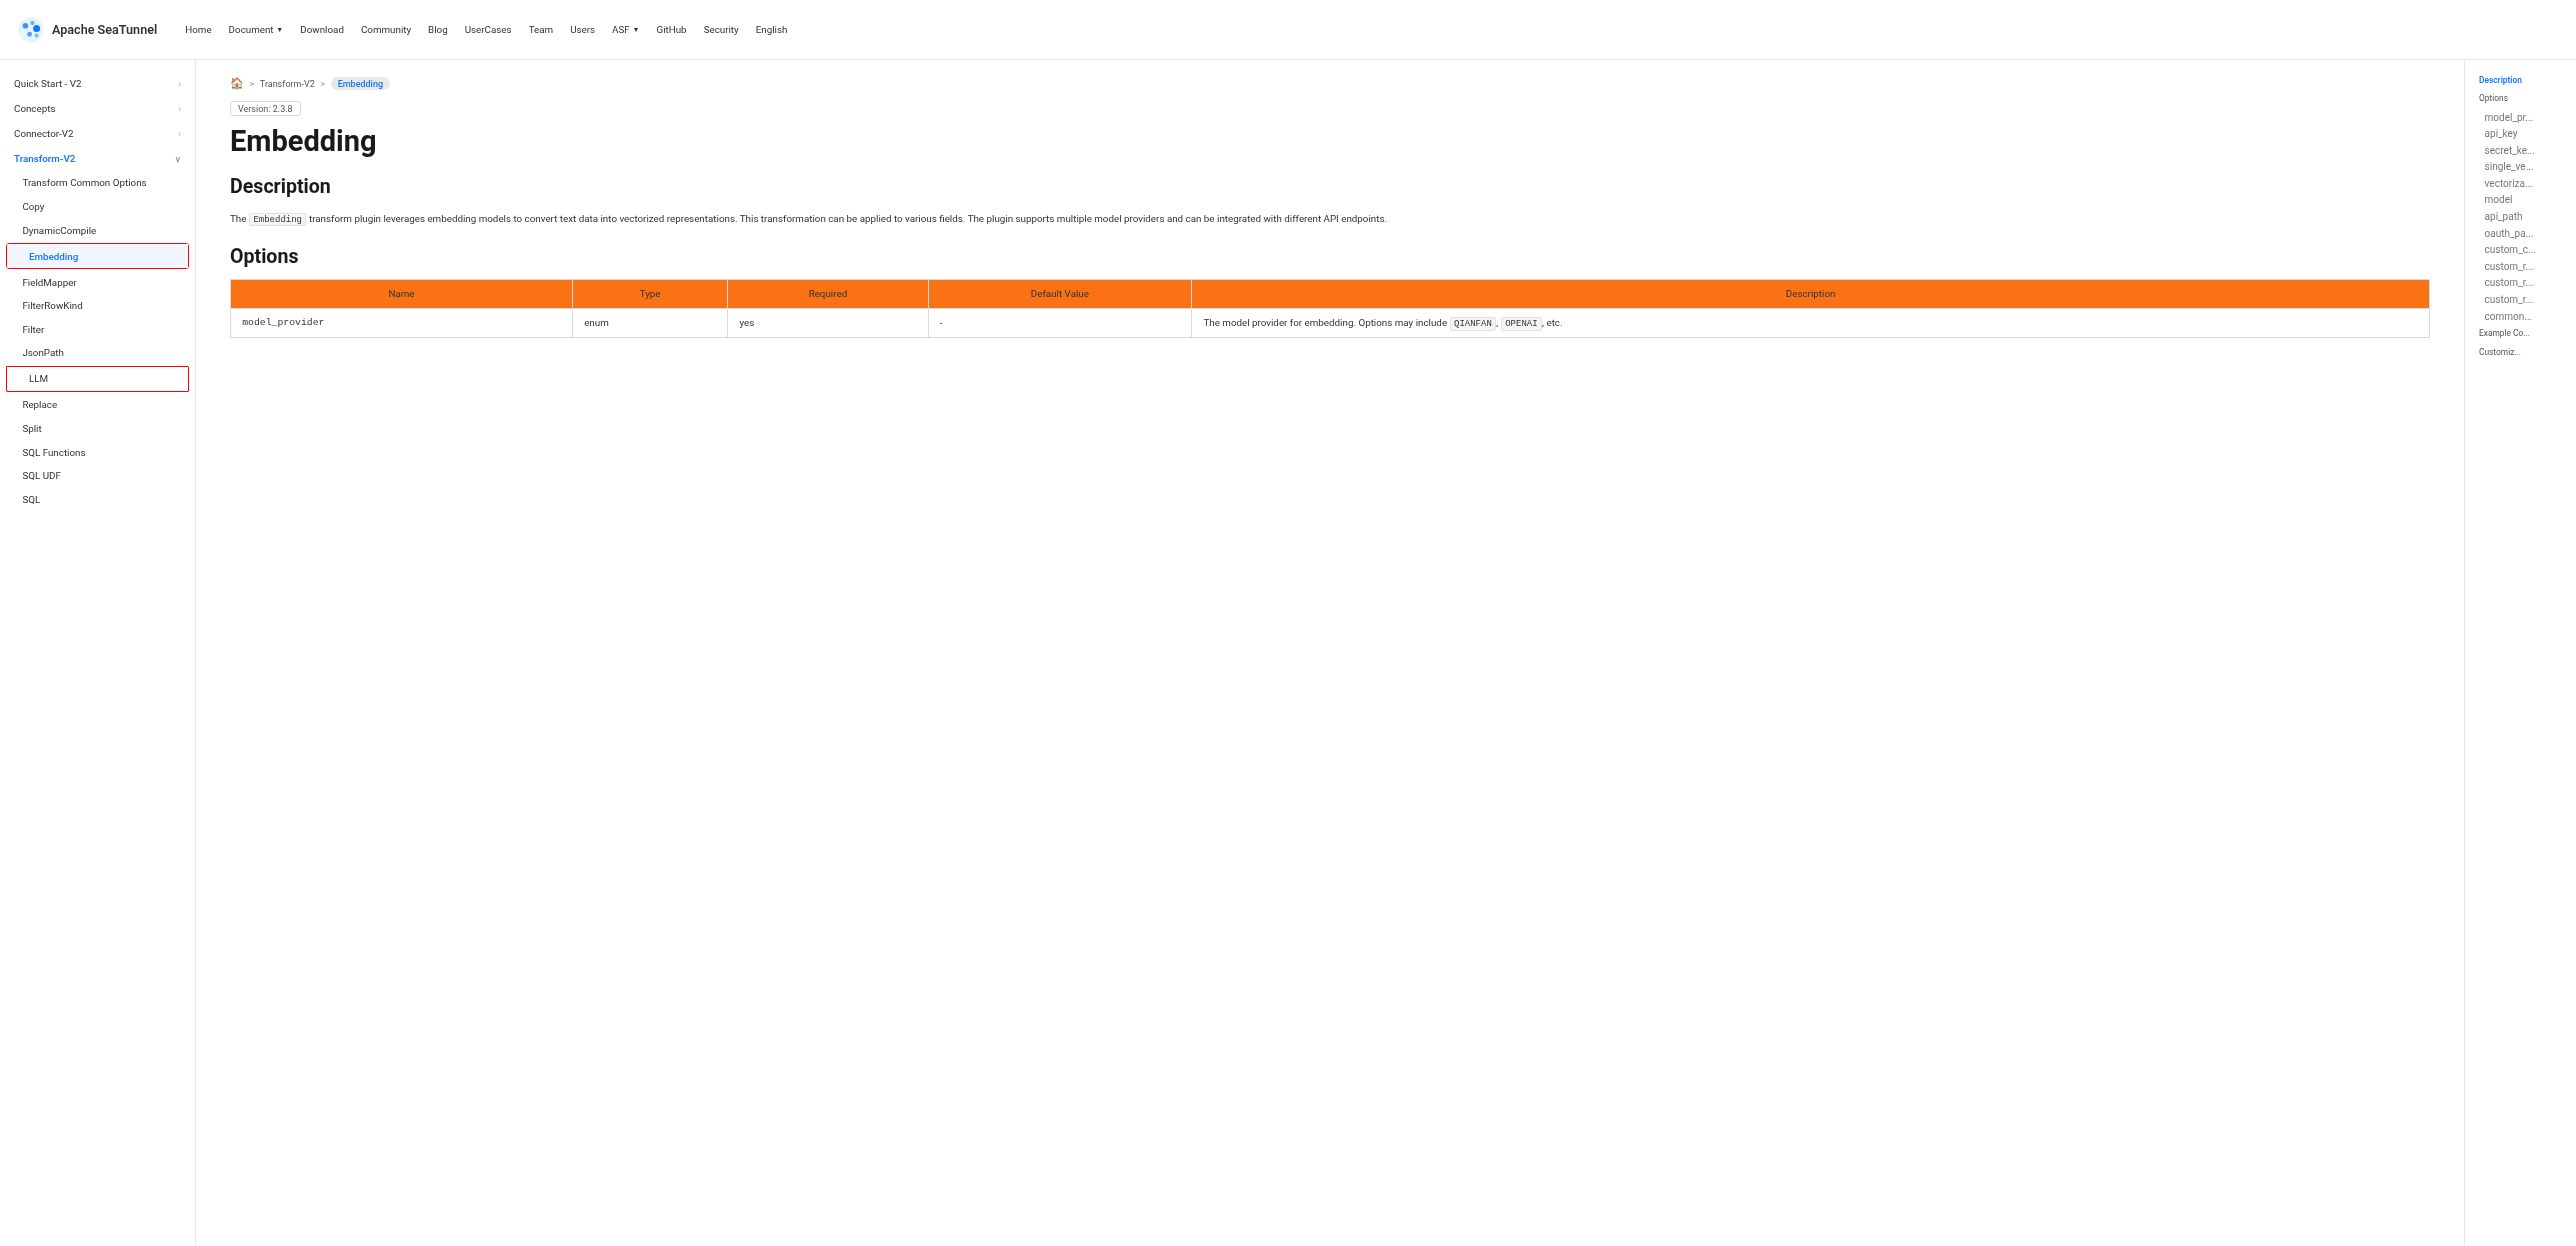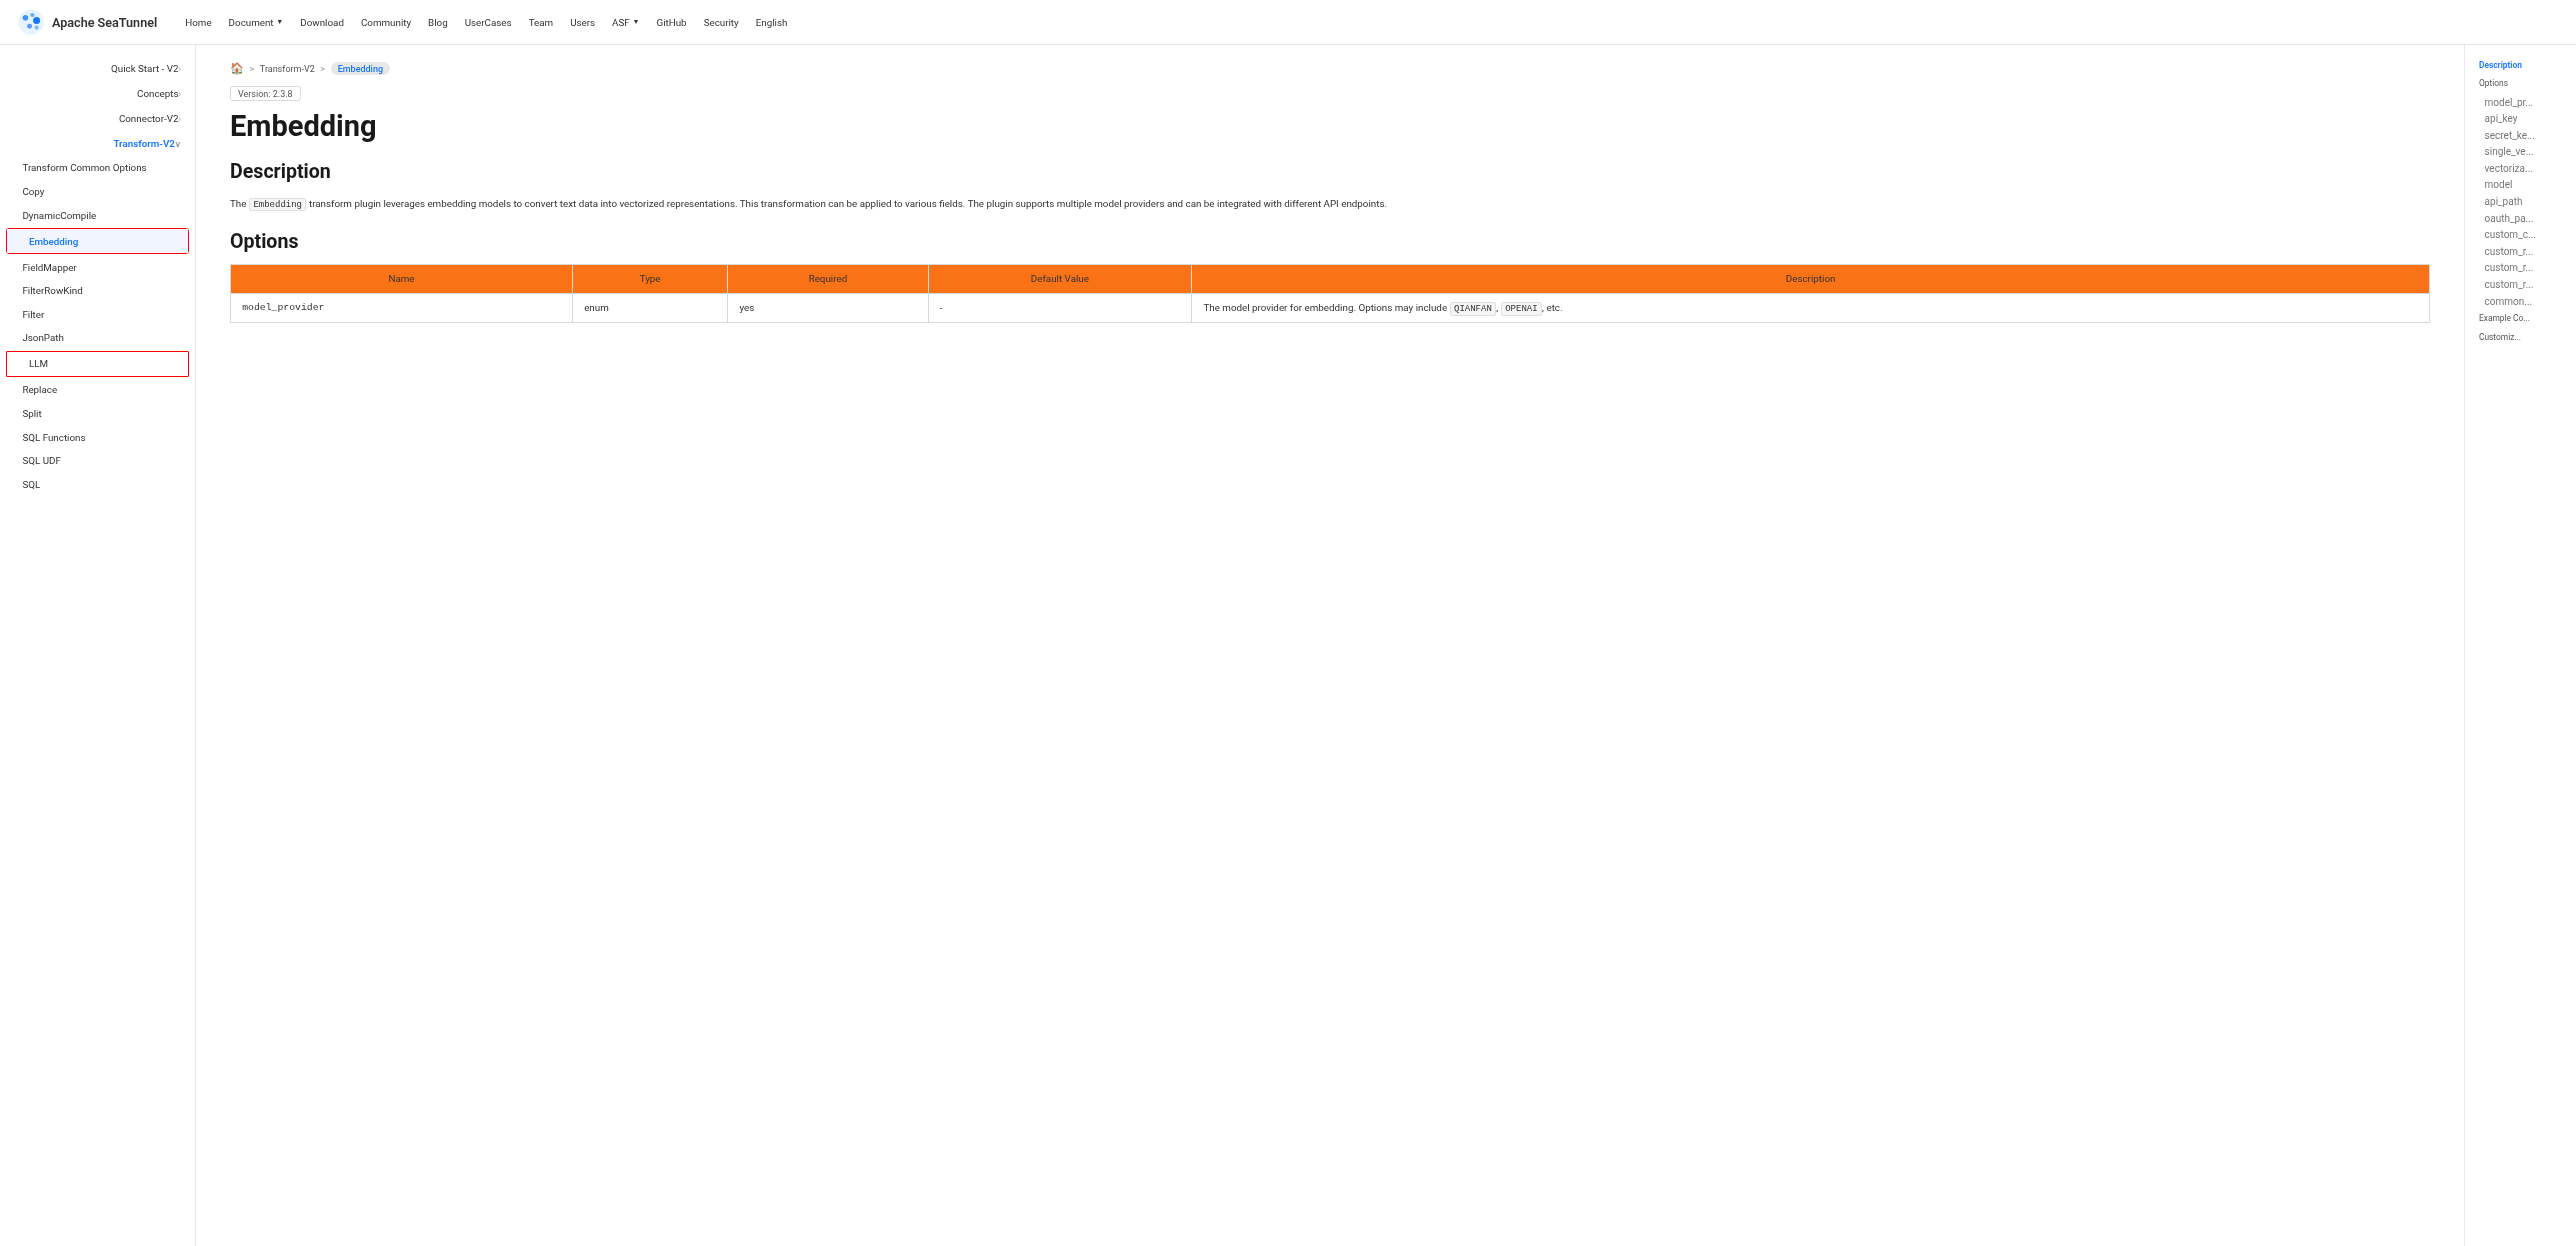--- a/index.html
+++ b/index.html
@@ -3,21 +3,21 @@
   <meta charset="utf-8">
   <style>
     * { box-sizing: border-box; margin: 0; padding: 0; }
     body { font-family: -apple-system, BlinkMacSystemFont, 'Segoe UI', Roboto, sans-serif; font-size: 9.8px; color: #333; background: #fff; }
 
     
     .header {
       display: flex;
       align-items: center;
       padding: 0 17px;
-      height: 45px;
+      height: 60px;
       border-bottom: 0.7px solid #e8e8e8;
       background: #fff;
       position: sticky;
       top: 0;
       z-index: 100;
     }
     .logo-area {
       display: flex;
       align-items: center;
       gap: 7px;
@@ -61,21 +61,21 @@
       width: 196px;
       min-width: 196px;
       border-right: 0.7px solid #e8e8e8;
       overflow-y: auto;
       padding: 11.2px 0;
       background: #fff;
     }
     .sidebar-item {
       display: flex;
       align-items: center;
-      justify-content: flex-end;
+      justify-content: space-between;
       padding: 7px 14px;
       cursor: pointer;
       font-size: 9.8px;
       color: #333;
     }
     .sidebar-item .chevron { color: #999; font-size: 8.4px; }
     .sidebar-item.active { color: #1677ff; font-weight: 600; }
     .sidebar-sub-item {
       padding: 6.3px 14px 6.3px 22.4px;
       font-size: 9.8px;

